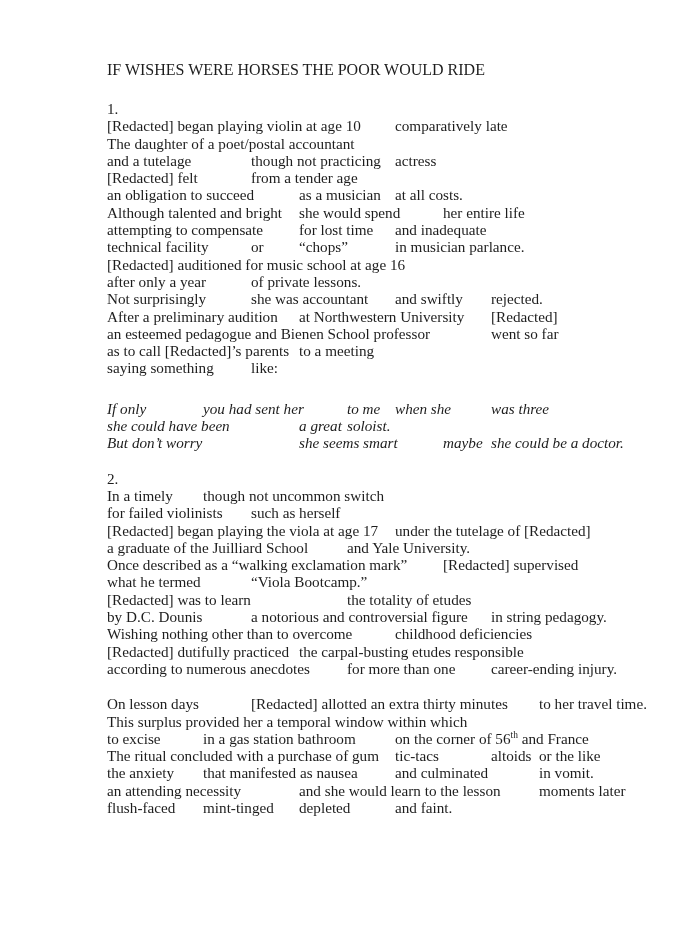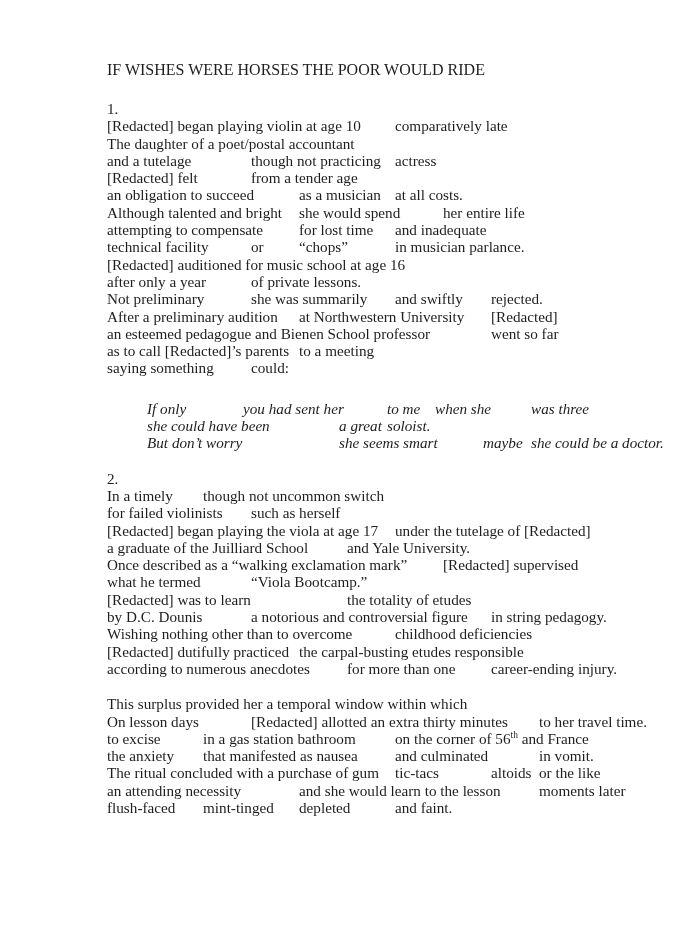--- a/index.html
+++ b/index.html
@@ -17,21 +17,21 @@
     overflow: hidden;
   }
   .title {
     font-size: 16px;
     line-height: 19px;
     margin: 0 0 21px 0;
     white-space: pre;
   }
   .stanza { margin: 0; }
   .stanza:not(:first-child) { margin-top: 18px; }
-  .stanza.italic { margin-top: 23px; margin-left: 40px; }
+  .stanza.italic { margin-top: 23px; }
   .stanza.italic .line { font-style: italic; }
   .line, .stanza-label {
     white-space: pre;
     -moz-tab-size: 48px;
     tab-size: 48px;
   }
   sup { font-size: 0.62em; line-height: 0; vertical-align: super; }
 </style>
 </head>
 <body>
@@ -44,25 +44,25 @@
         <div class="line">[Redacted] began playing violin at age 10	comparatively late</div>
         <div class="line">The daughter of a poet/postal accountant</div>
         <div class="line">and a tutelage		though not practicing	actress</div>
         <div class="line">[Redacted] felt		from a tender age</div>
         <div class="line">an obligation to succeed	as a musician	at all costs.</div>
         <div class="line">Although talented and bright	she would spend	her entire life</div>
         <div class="line">attempting to compensate	for lost time	and inadequate</div>
         <div class="line">technical facility	or	“chops”	in musician parlance.</div>
         <div class="line">[Redacted] auditioned for music school at age 16</div>
         <div class="line">after only a year	of private lessons.</div>
-        <div class="line">Not preliminary	she was summarily	and swiftly	rejected.</div>
+        <div class="line">Not surprisingly	she was accountant	and swiftly	rejected.</div>
         <div class="line">After a preliminary audition	at Northwestern University	[Redacted]</div>
         <div class="line">an esteemed pedagogue and Bienen School professor		went so far</div>
         <div class="line">as to call [Redacted]’s parents	to a meeting</div>
-        <div class="line">saying something	could:</div>
+        <div class="line">saying something	like:</div>
       </div>
       <div class="stanza italic">
         <div class="line">If only		you had sent her	to me	when she	was three</div>
         <div class="line">she could have been		a great	soloist.</div>
         <div class="line">But don’t worry		she seems smart	maybe	she could be a doctor.</div>
       </div>
       <div class="stanza">
         <div class="stanza-label">2.</div>
         <div class="line">In a timely	though not uncommon switch</div>
         <div class="line">for failed violinists	such as herself</div>
@@ -70,22 +70,22 @@
         <div class="line">a graduate of the Juilliard School	and Yale University.</div>
         <div class="line">Once described as a “walking exclamation mark”	[Redacted] supervised</div>
         <div class="line">what he termed		“Viola Bootcamp.”</div>
         <div class="line">[Redacted] was to learn		the totality of etudes</div>
         <div class="line">by D.C. Dounis	a notorious and controversial figure	in string pedagogy.</div>
         <div class="line">Wishing nothing other than to overcome	childhood deficiencies</div>
         <div class="line">[Redacted] dutifully practiced	the carpal-busting etudes responsible</div>
         <div class="line">according to numerous anecdotes	for more than one	career-ending injury.</div>
       </div>
       <div class="stanza">
+        <div class="line">On lesson days		[Redacted] allotted an extra thirty minutes	to her travel time.</div>
         <div class="line">This surplus provided her a temporal window within which</div>
-        <div class="line">On lesson days		[Redacted] allotted an extra thirty minutes	to her travel time.</div>
         <div class="line">to excise	in a gas station bathroom	on the corner of 56<sup>th</sup> and France</div>
+        <div class="line">The ritual concluded with a purchase of gum	tic-tacs		altoids	or the like</div>
         <div class="line">the anxiety	that manifested as nausea	and culminated		in vomit.</div>
-        <div class="line">The ritual concluded with a purchase of gum	tic-tacs		altoids	or the like</div>
         <div class="line">an attending necessity		and she would learn to the lesson	moments later</div>
         <div class="line">flush-faced	mint-tinged	depleted	and faint.</div>
       </div>
     </div>
 </div>
 
 </body></html>

